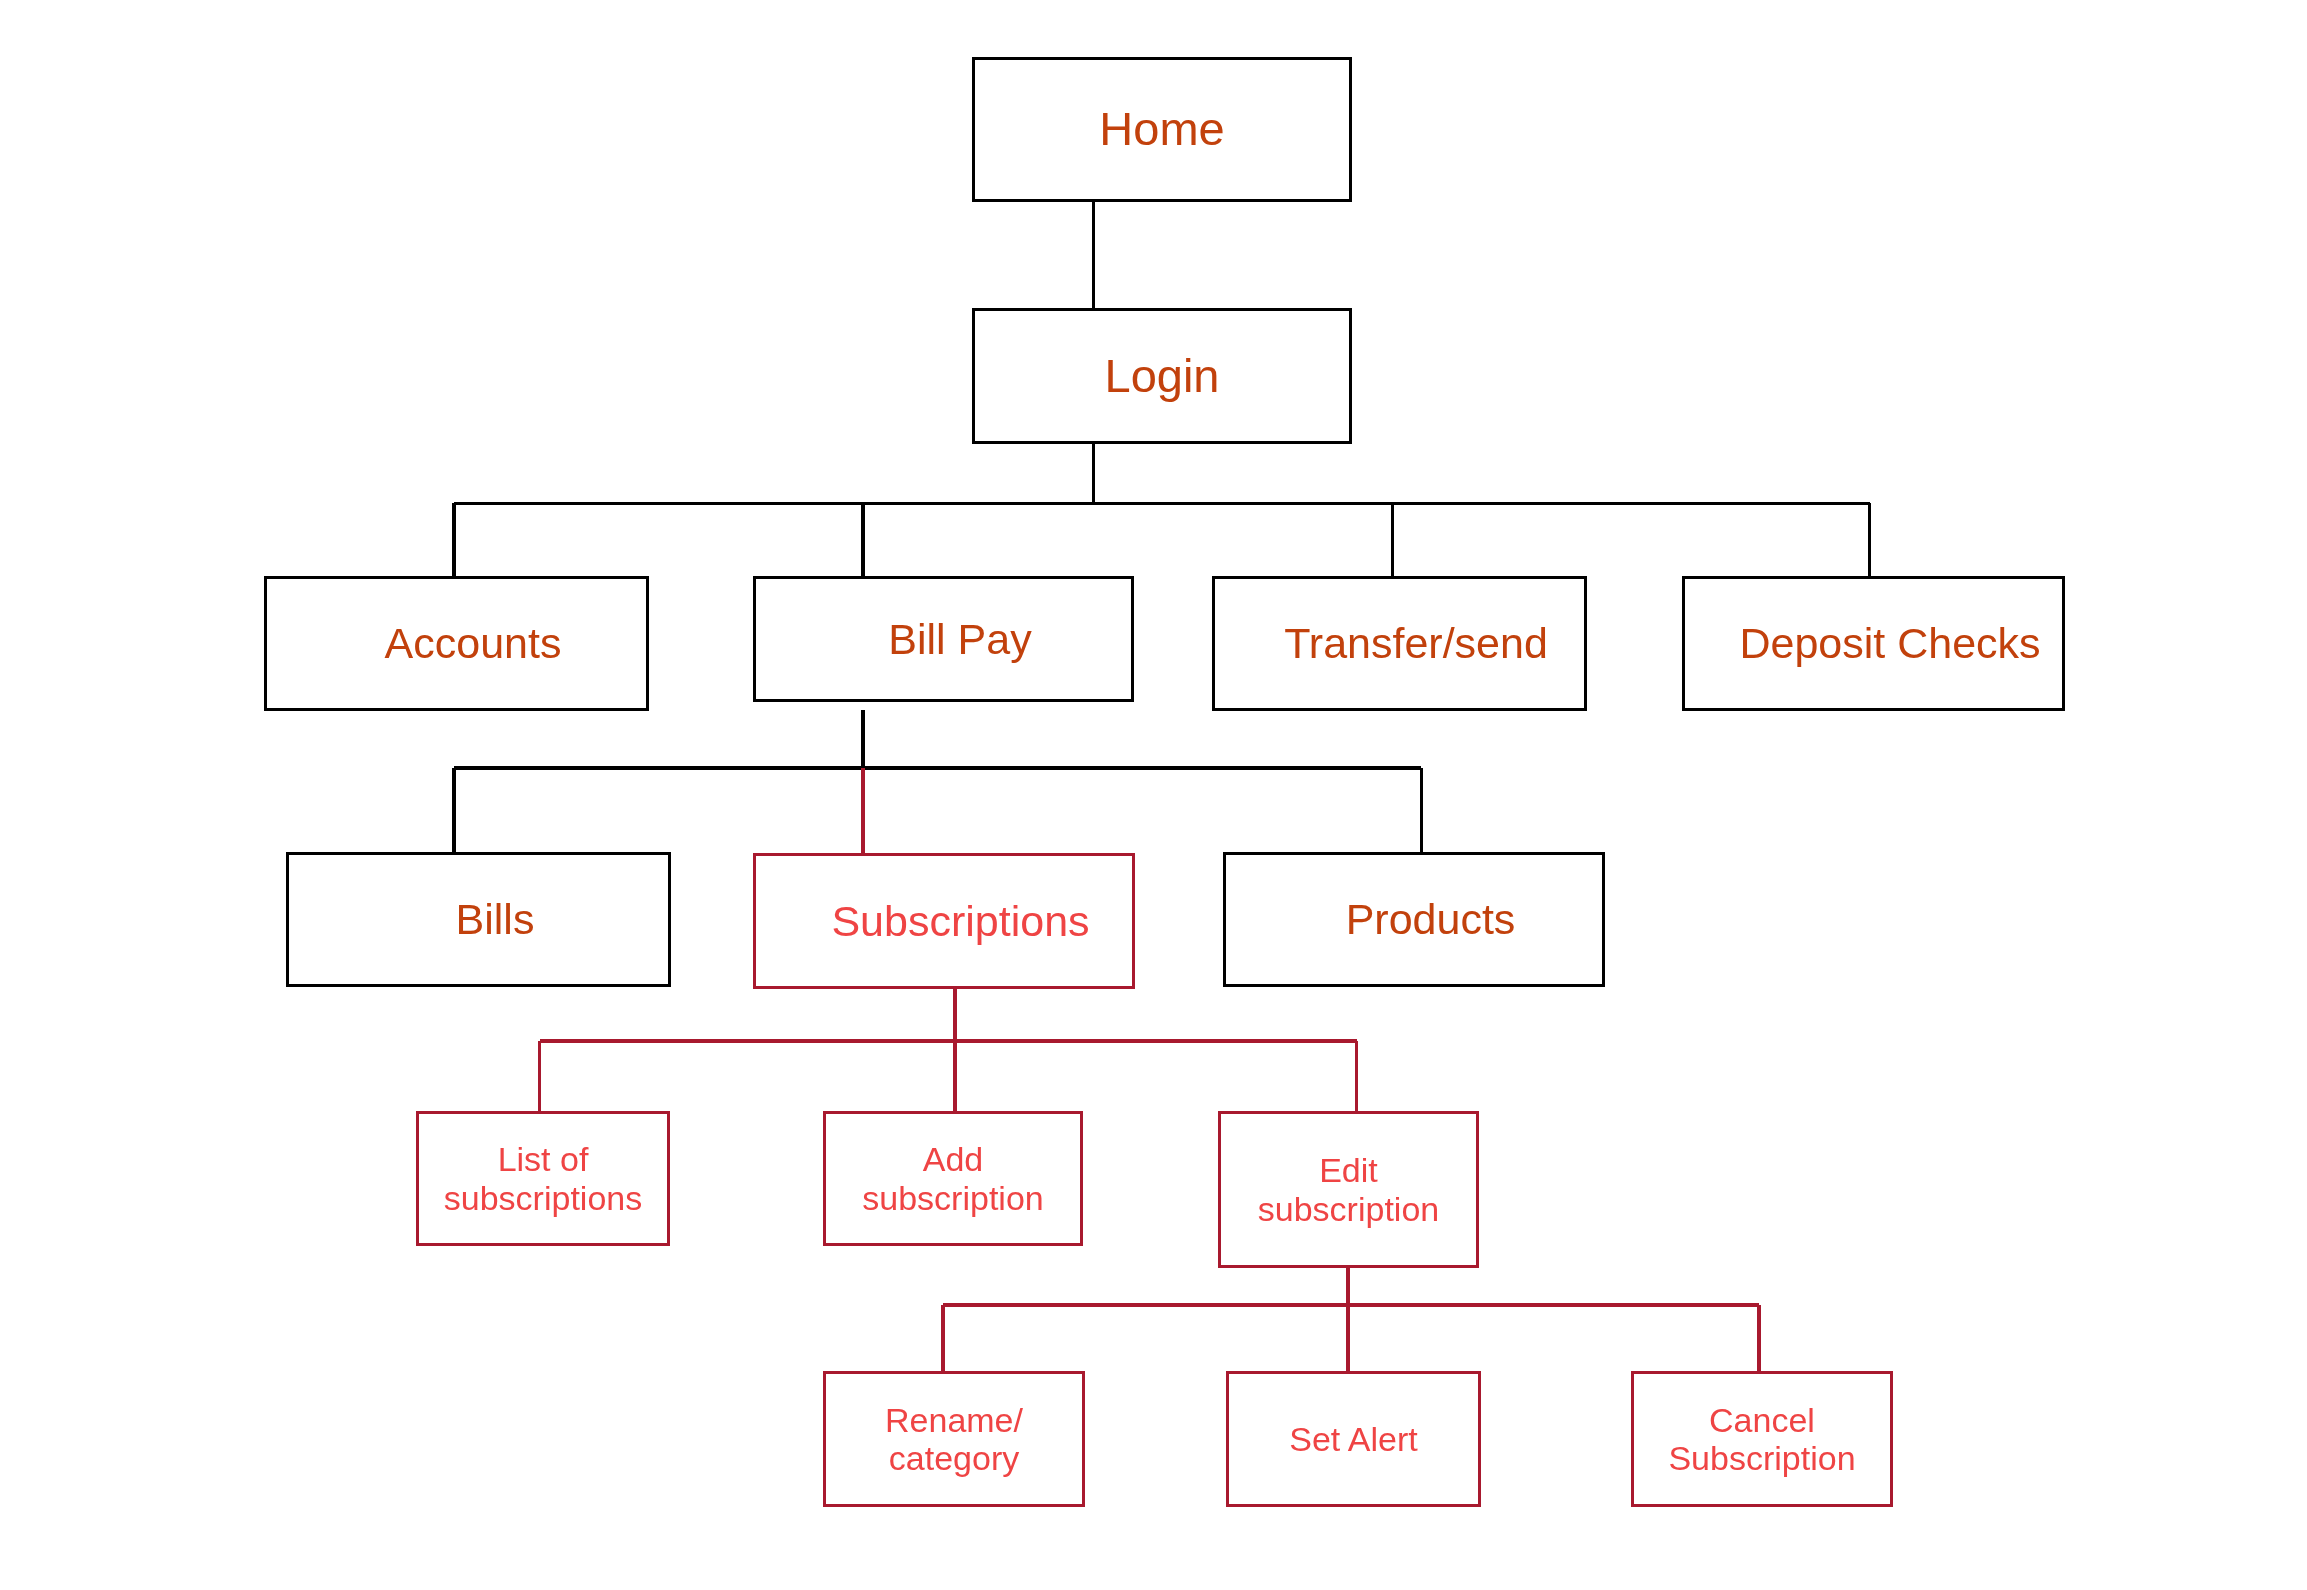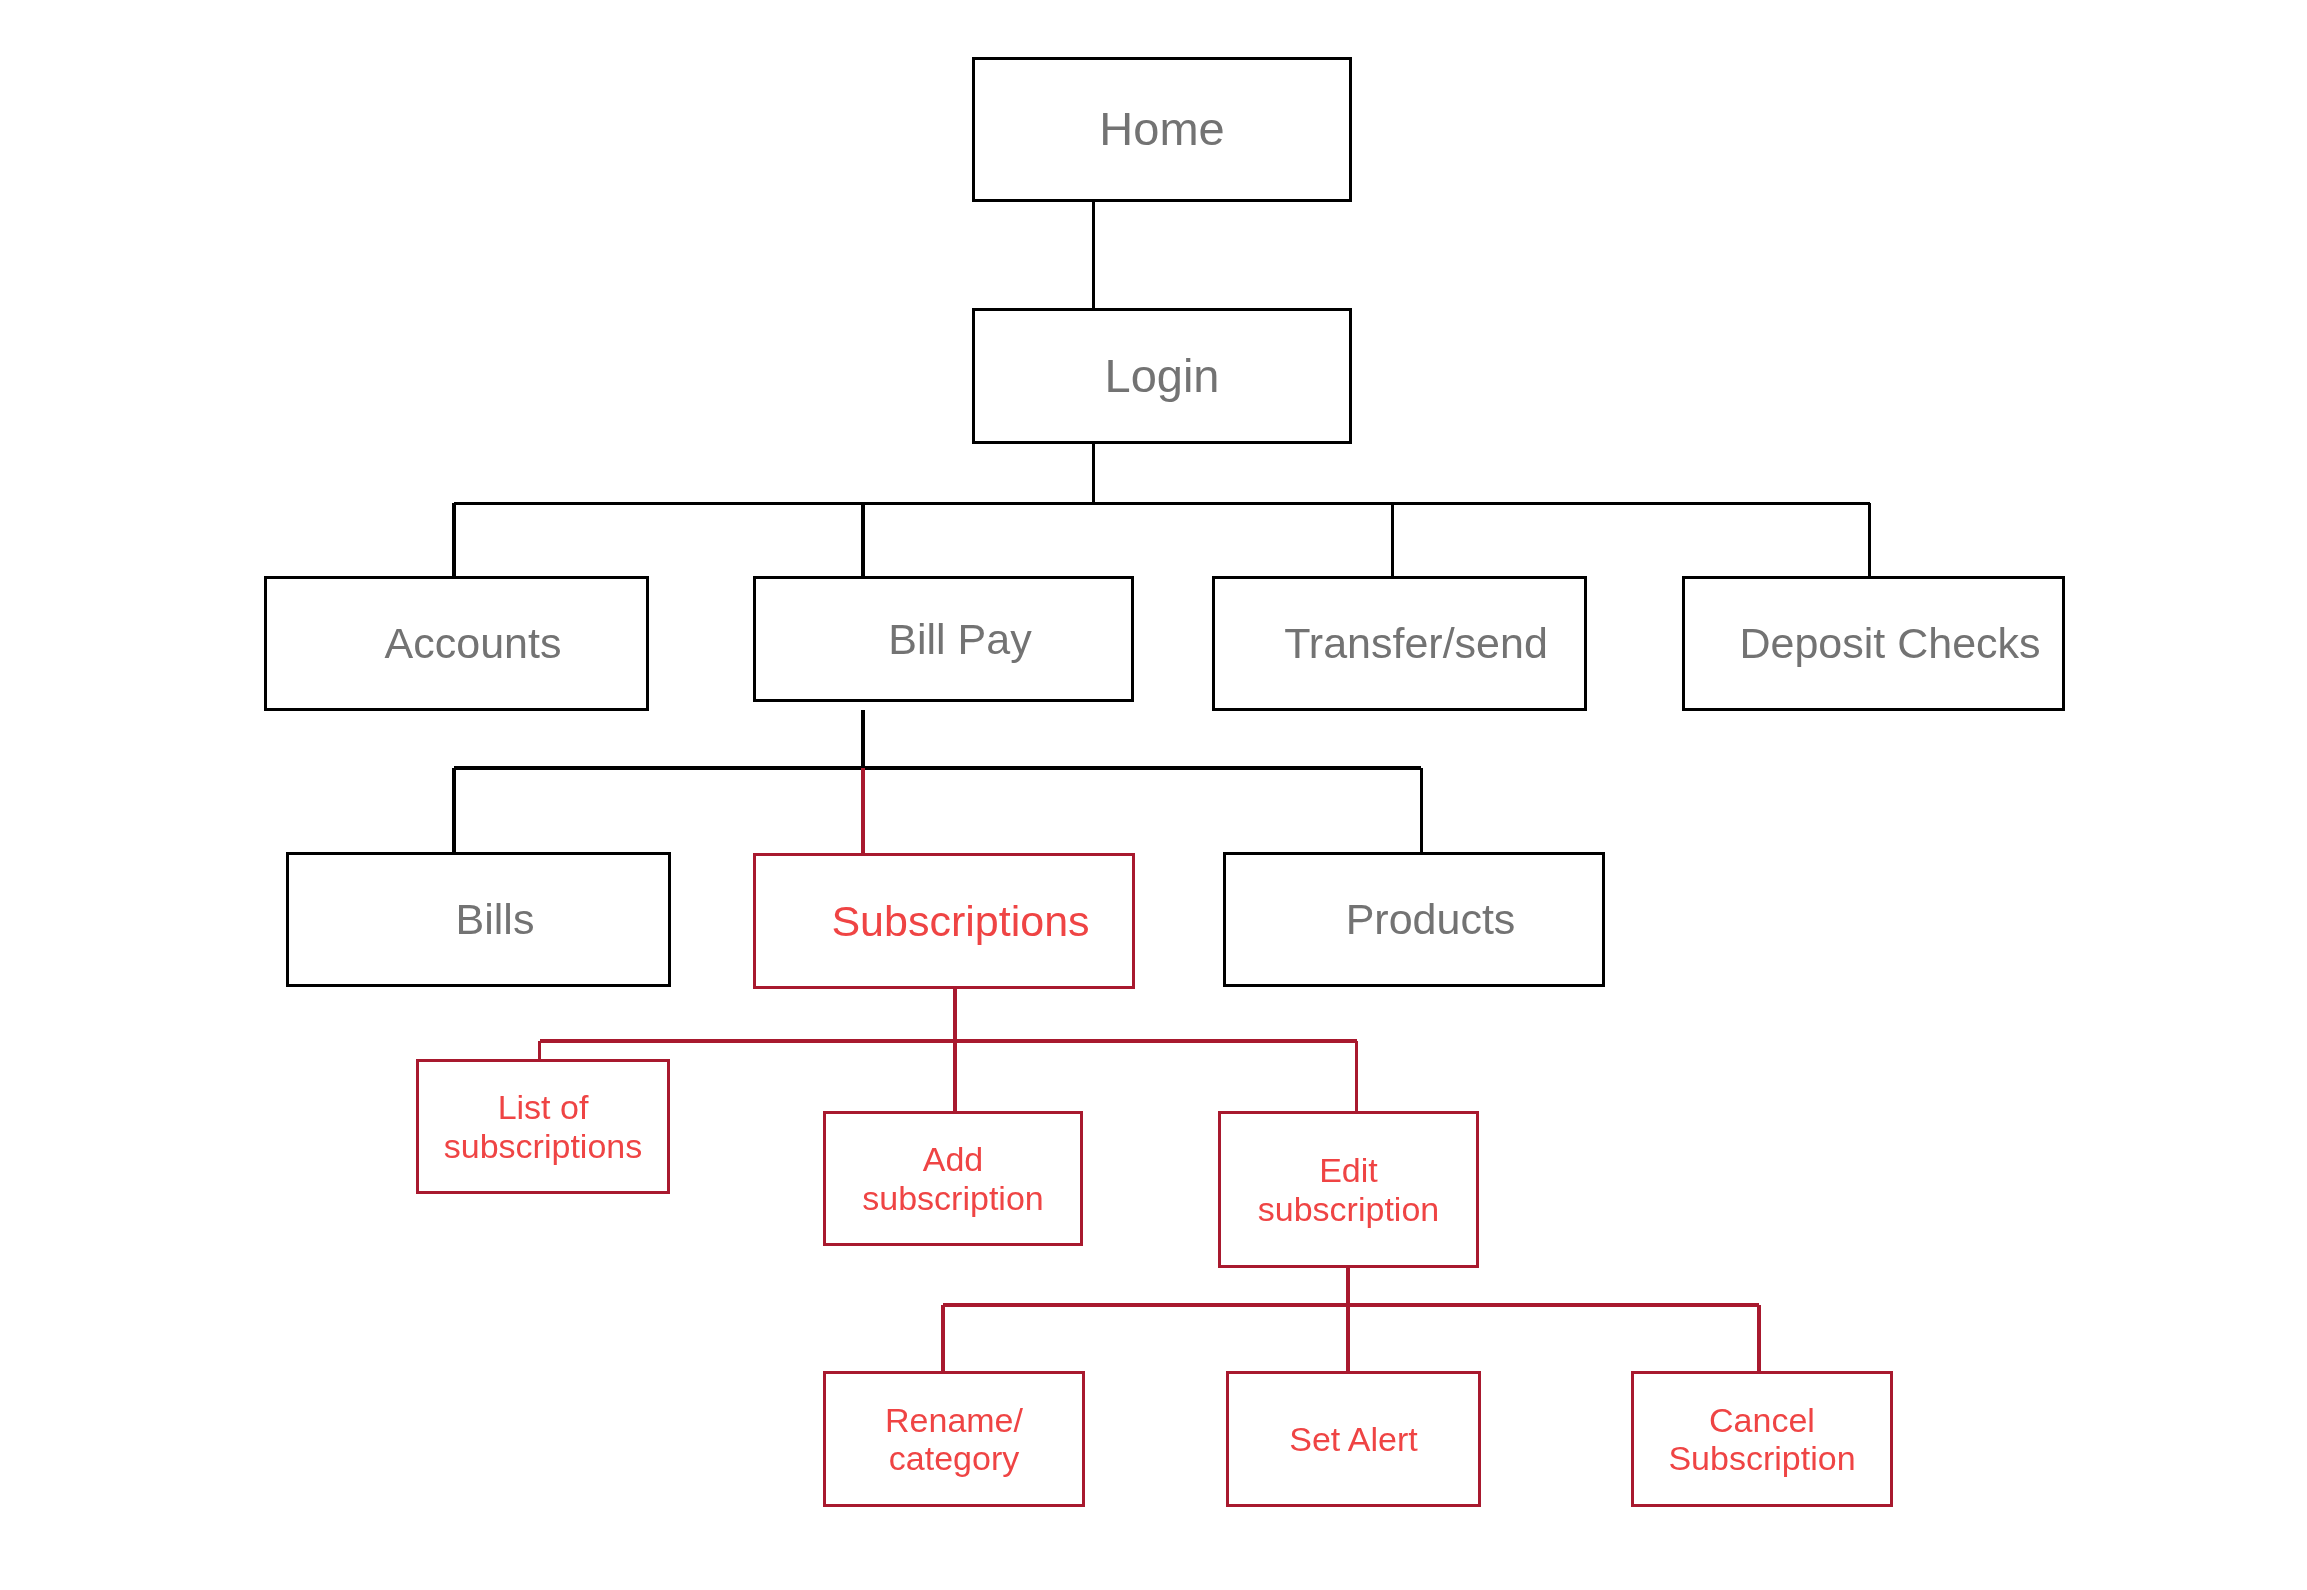--- a/index.html
+++ b/index.html
@@ -34,21 +34,21 @@
     text-align: center;
     line-height: 1.12;
   }
   .node-label {
     display: block;
     white-space: pre-line;
     padding: 0 3.6px;
   }
   .lvl-black {
     border: 3px solid #000000;
-    color: #737373;
+    color: #c2410c;
   }
   .lvl-red {
     border: 3.6px solid #A8192E;
     color: #ef4444;
   }
   .size-xl  { font-size: 47px; }
   .size-lg  { font-size: 43px; padding-left: 33px; }
   .size-sm  { font-size: 34px; }
 </style>
 </head>
@@ -129,21 +129,21 @@
   </div>
 
   <div class="node-box lvl-red size-lg" style="left:753px; top:853px; width:382px; height:136px;">
     <span class="node-label">Subscriptions</span>
   </div>
 
   <div class="node-box lvl-black size-lg" style="left:1212px; top:852px; width:382px; height:135px;margin-left:11px;">
     <span class="node-label">Products</span>
   </div>
 
-  <div class="node-box lvl-red size-sm" style="left:416px; top:1059px; width:254px; height:135px;">
+  <div class="node-box lvl-red size-sm" style="left:416px; top:1111px; width:254px; height:135px;">
     <span class="node-label">List of
 subscriptions</span>
   </div>
 
   <div class="node-box lvl-red size-sm" style="left:823px; top:1111px; width:260px; height:135px;">
     <span class="node-label">Add
 subscription</span>
   </div>
 
   <div class="node-box lvl-red size-sm" style="left:1218px; top:1111px; width:261px; height:157px;">

